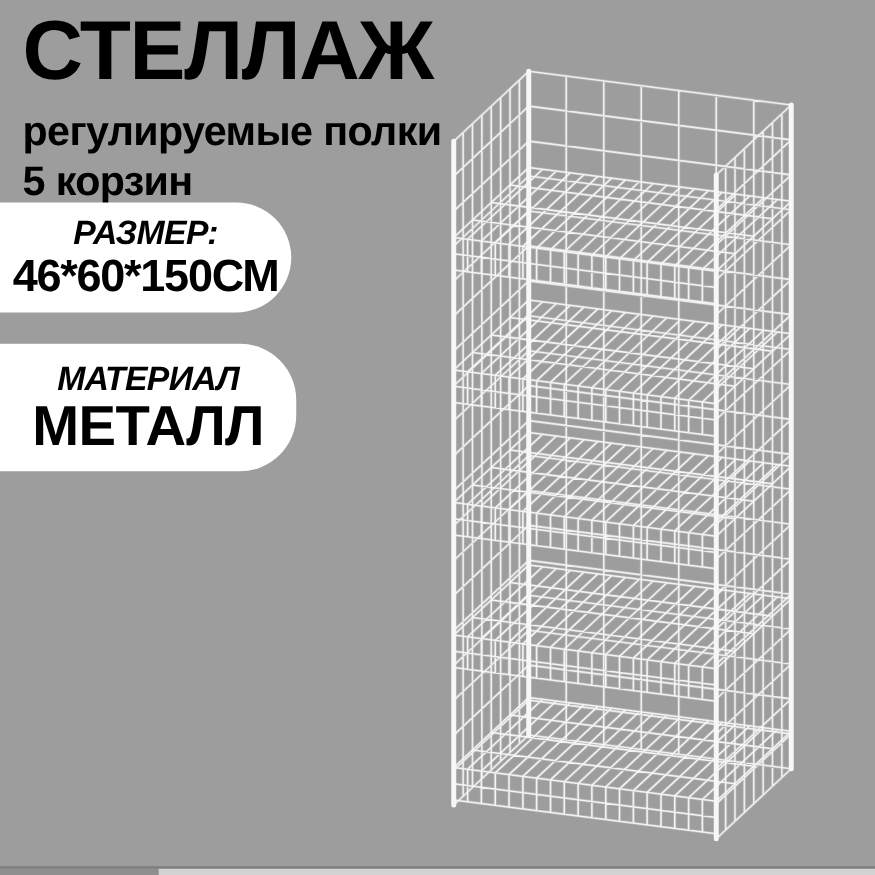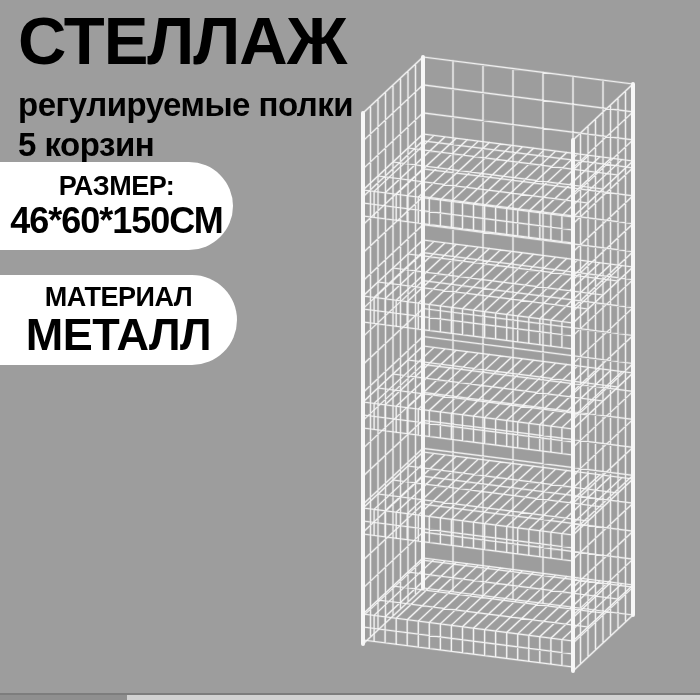--- a/index.html
+++ b/index.html
@@ -17,22 +17,22 @@
   .subtitle{
     margin-top:15px;font-size:33px;font-weight:700;line-height:40px;
     letter-spacing:-0.5px;white-space:nowrap;
   }
   .badge{
     position:absolute;left:0;background:var(--badge-bg,#fff);
     display:flex;flex-direction:column;align-items:center;justify-content:center;
     color:var(--text,#000);text-align:center;
   }
   .badge-size{top:162px;width:233px;height:88px;border-radius:0 44px 44px 0;}
-  .badge-material{top:275px;width:237px;height:90px;border-radius:0 45px 45px 0;}
-  .badge-label{font-size:27px;font-weight:700;line-height:30px;letter-spacing:-0.5px;}
+  .badge-material{top:275px;width:237px;height:102px;border-radius:0 45px 45px 0;}
+  .badge-label{font-size:27px;font-weight:700;line-height:30px;letter-spacing:-0.5px;font-style:italic;}
   .badge-size .badge-value{font-size:36px;font-weight:700;line-height:40px;letter-spacing:-1px;}
   .badge-material .badge-value{font-size:45px;font-weight:700;line-height:46px;letter-spacing:-0.5px;}
   .rack-svg{position:absolute;left:0;top:0;width:700px;height:700px;}
   .rack-svg path{fill:none;stroke:var(--wire,#f7f7f7);stroke-linecap:round;}
   .rack-glow{stroke-width:2.6;opacity:0.22;}
   .rack-mesh{stroke-width:1.25;opacity:0.88;}
   .rack-basket{stroke-width:1.25;opacity:0.95;}
   .rack-posts{stroke-width:4;opacity:1;}
   .bottom-edge{position:absolute;left:0;bottom:0;width:700px;height:7px;}
   .bottom-edge .edge-line{position:absolute;left:0;top:0;width:700px;height:2px;background:#7d7d7d;}

